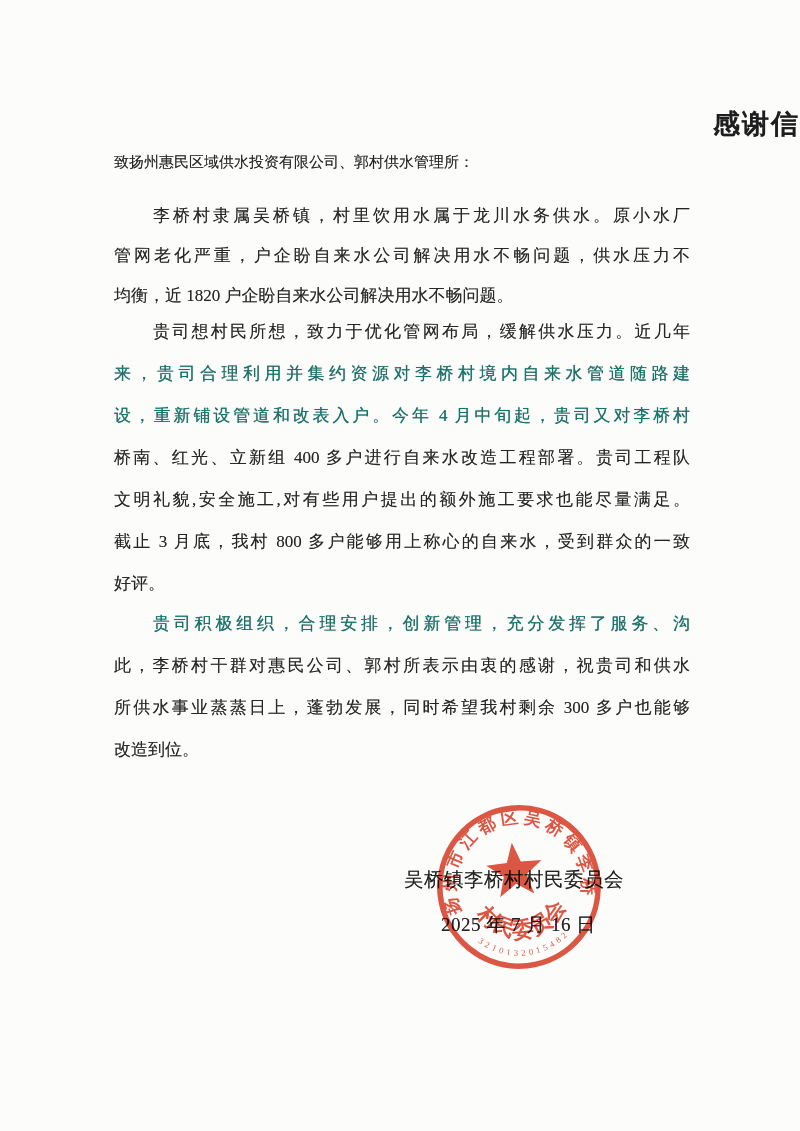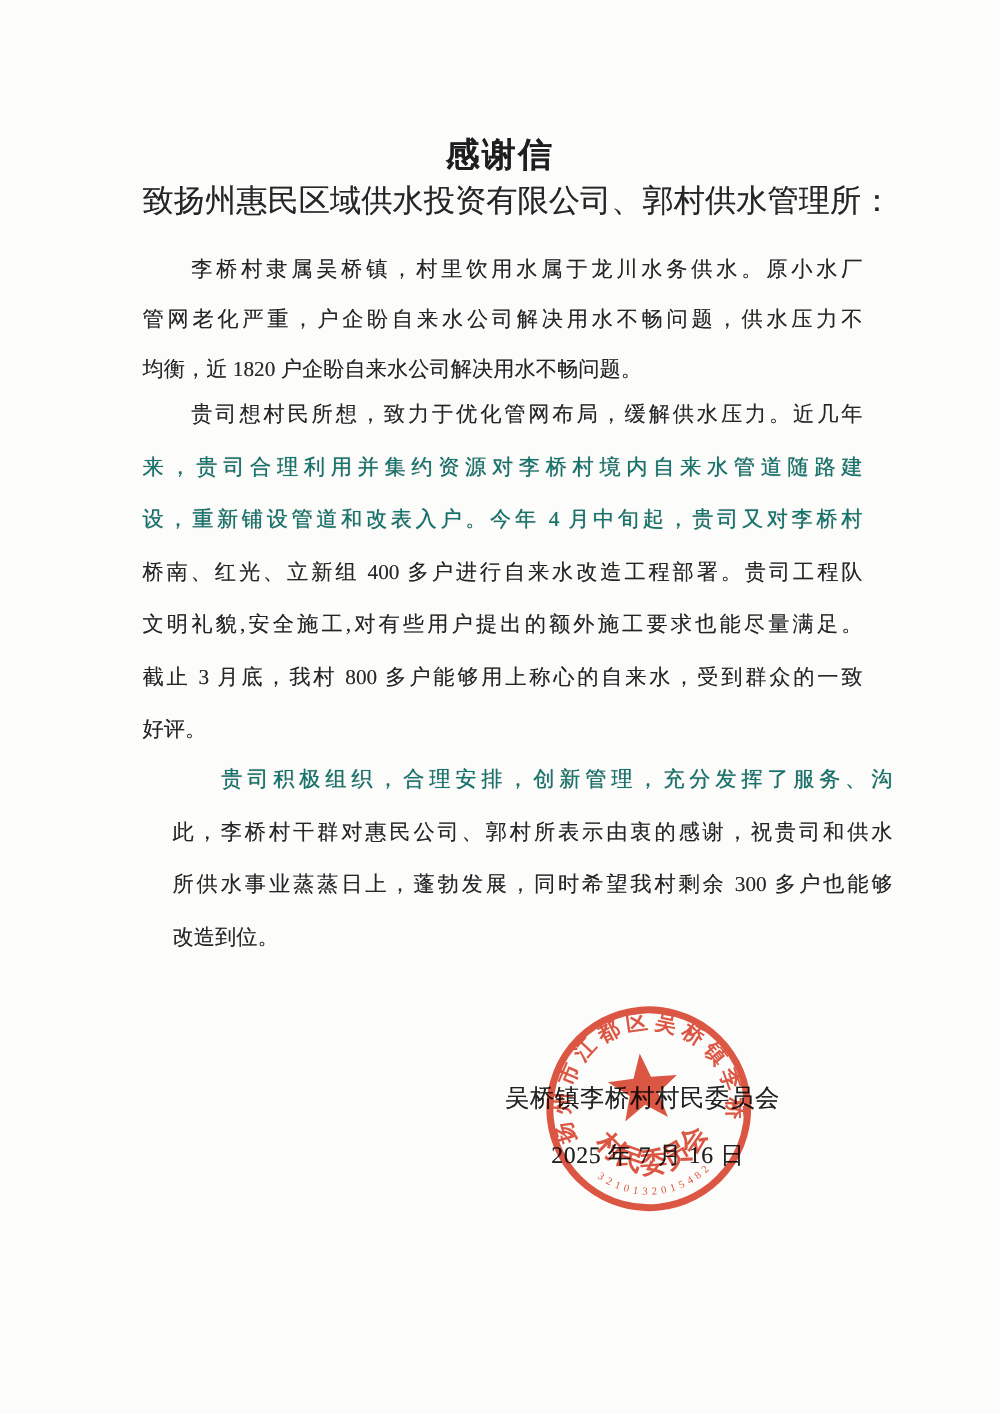--- a/index.html
+++ b/index.html
@@ -6,34 +6,34 @@
   body{
     width:800px;height:1131px;
     background:#fcfcfb;
     font-family:"Liberation Serif","DejaVu Serif",serif;
     color:#262626;
     overflow:hidden;
   }
   .page{position:relative;width:800px;height:1131px;background:#fcfcfb;}
   .title{
     position:absolute;top:106px;left:0;width:800px;
-    text-align:center;font-size:27px;font-weight:bold;letter-spacing:2px;
+    text-align:right;font-size:27px;font-weight:bold;letter-spacing:2px;
     color:#1e1e1e;text-shadow:0 0 .5px rgba(30,30,30,.55);
   }
   .salutation{
     position:absolute;top:148px;left:114px;width:600px;
-    font-size:25px;line-height:28px;text-shadow:0 0 .4px rgba(30,30,30,.45);text-align:right;
+    font-size:15px;line-height:28px;text-shadow:0 0 .4px rgba(30,30,30,.45);
   }
   .para{
     position:absolute;left:114px;width:576px;
     font-size:17px;text-shadow:0 0 .4px rgba(30,30,30,.45);
   }
   #p0{top:196px;line-height:40px;}
   #p1{top:311px;line-height:42px;}
-  #p2{top:603px;line-height:42px;margin-left:24px;}
+  #p2{top:603px;line-height:42px;}
   .line{text-align:justify;text-align-last:justify;white-space:nowrap;}
   .line.last{text-align-last:left;}
   .line.indent{text-indent:39px;}
   .line.bold{font-weight:normal;color:#0f766e;text-shadow:0 0 .7px rgba(20,20,20,.6);}
   .signature{
     position:absolute;top:865px;left:404px;
     font-size:19.5px;line-height:30px;letter-spacing:.5px;
     color:#222;text-shadow:0 0 .5px rgba(30,30,30,.5);z-index:2;
   }
   .date{

